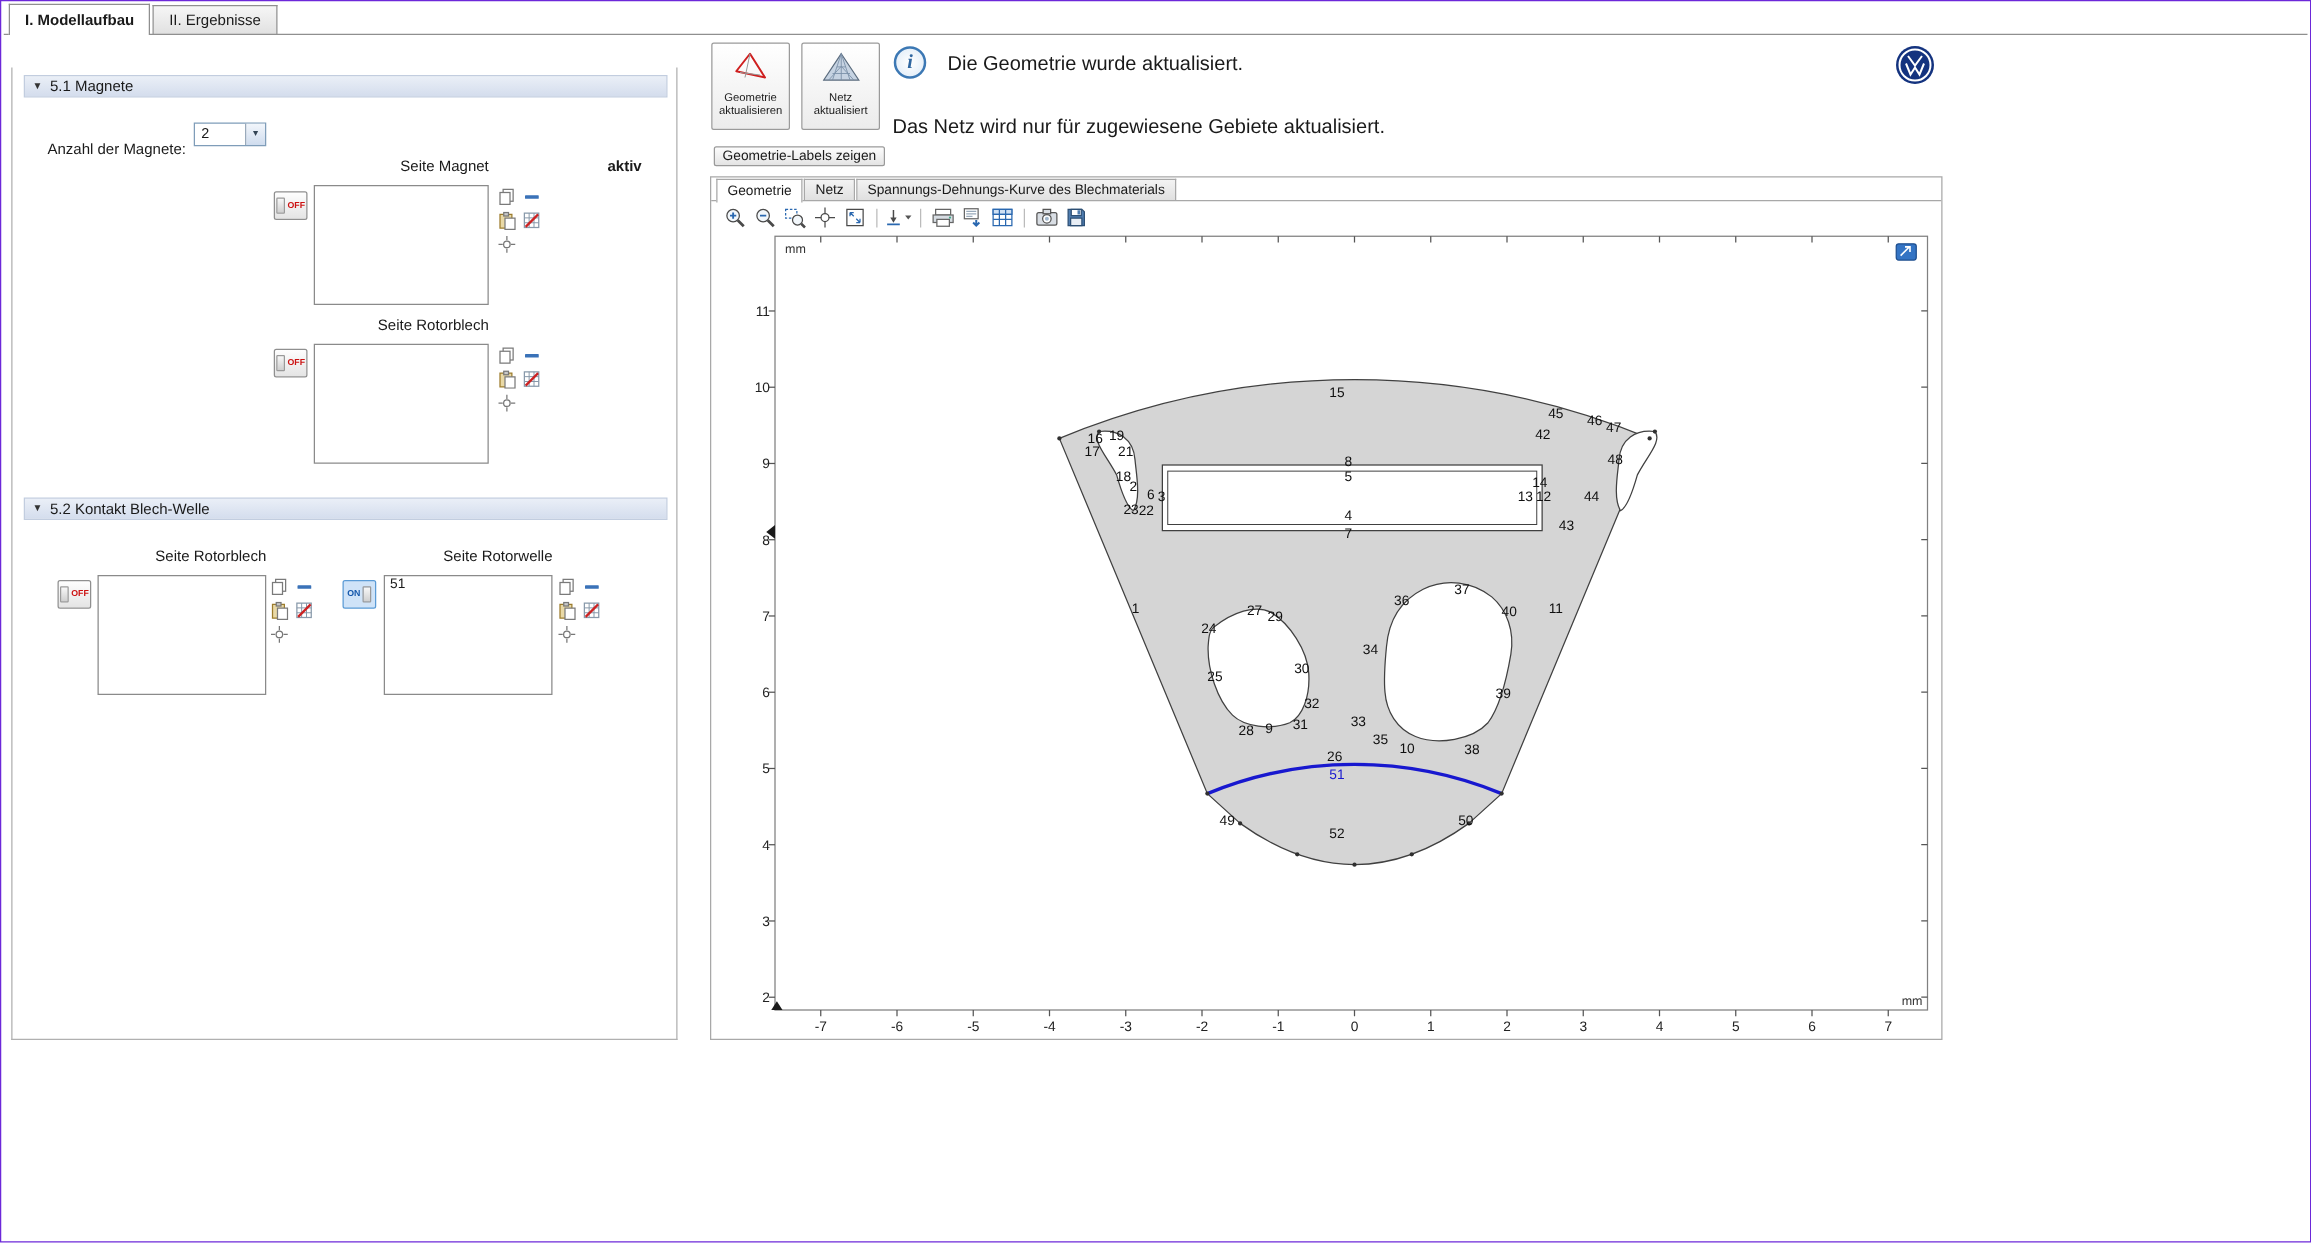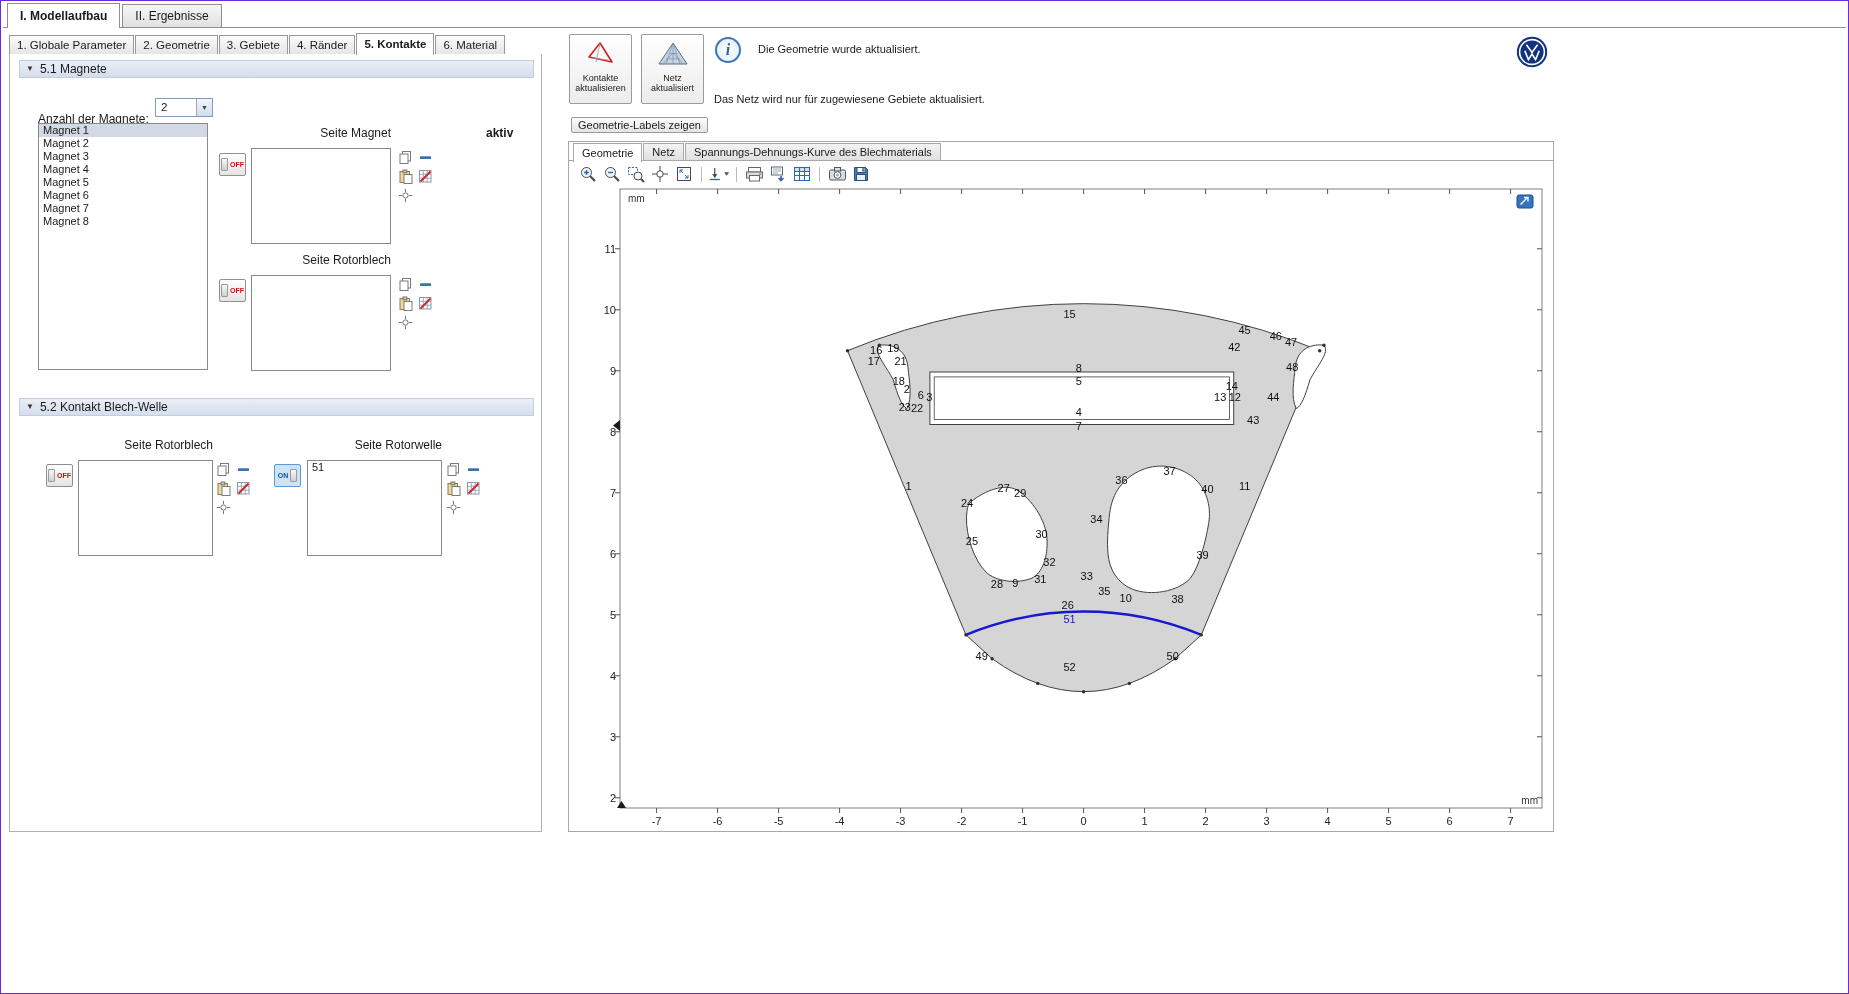--- a/index.html
+++ b/index.html
@@ -40,21 +40,21 @@
   .sicon{width:16px;height:16px;display:flex;align-items:center;justify-content:center}
 
   .combo{position:absolute;border:1px solid #7f9db9;background:#fff;display:flex;align-items:stretch;font-size:11.5px}
   .combo .cval{flex:1;padding-left:5px;line-height:17px}
   .combo .carr{width:16px;background:linear-gradient(#f2f6fb,#cfdcee);border-left:1px solid #9aaabb;display:flex;align-items:center;justify-content:center;font-size:7px;color:#334455}
 
   .bigbtn{position:absolute;width:63px;height:70px;border:1px solid #9a9a9a;border-radius:2px;background:linear-gradient(#ffffff,#ececec);display:flex;flex-direction:column;align-items:center;padding-top:6px;gap:4px}
   .bigbtn .blabel{font-size:9px;text-align:center;line-height:1.15}
   .smallbtn{position:absolute;border:1px solid #9a9a9a;border-radius:2px;background:linear-gradient(#fdfdfd,#e4e4e4);font-size:11px;display:flex;align-items:center;justify-content:center}
   .infoicon{position:absolute;width:26px;height:26px;border:2px solid #3c78b4;border-radius:50%;background:radial-gradient(#ffffff,#ddeaf7);color:#2f66a0;font-family:"Liberation Serif",serif;font-style:italic;font-weight:700;font-size:16px;display:flex;align-items:center;justify-content:center}
-  .msg{position:absolute;font-size:11px}
+  .msg{position:absolute;font-size:16px}
 
   #gbox{position:absolute;left:567px;top:140px;width:986px;height:691px;border:1px solid #a8a8a8;background:#fff}
   .vtabs{position:absolute;left:4px;top:1px;height:32px;display:flex;align-items:flex-start;white-space:nowrap}
   .vtab{height:17px;line-height:16px;padding:0 8px;margin-right:1px;border:1px solid #a8a8a8;border-bottom:none;background:linear-gradient(#f3f3f3,#e0e0e0);font-size:11px}
   .vtab.active{background:#fff;height:19px;line-height:18px;position:relative;z-index:2}
   .vtabline{position:absolute;left:0;top:18px;width:100%;height:1px;background:#a8a8a8}
   .gtoolbar{position:absolute;left:8px;top:22px;height:20px;display:flex;align-items:center;gap:2px}
   .tbtn{width:22px;height:20px;display:flex;align-items:center;justify-content:center}
   .tsep{width:1px;height:15px;background:#bbb;margin:0 4px}
 
@@ -68,52 +68,34 @@
 <body>
 
 <div id="app">
 
   <div class="wtabs abs" style="left:6px;top:2px;height:25px">
       <div class="wtab active">I. Modellaufbau</div>
       <div class="wtab">II. Ergebnisse</div>
     </div>
   <div class="hline abs" style="left:2px;right:2px;top:26px"></div>
 
-  <div class="ltabs abs" style="left:8px;top:32px;height:22px">
-      <div class="ltab">1. Globale Parameter</div>
-      <div class="ltab">2. Geometrie</div>
-      <div class="ltab">3. Gebiete</div>
-      <div class="ltab">4. Ränder</div>
-      <div class="ltab active">5. Kontakte</div>
-      <div class="ltab">6. Material</div>
-    </div>
 
   <div id="left-box">
 
     <div class="sechdr" style="left:9px;top:6px;width:515px">
       <span class="tri">▼</span>
       <span>5.1 Magnete</span>
     </div>
 
     <div class="abs" style="left:28px;top:58px">Anzahl der Magnete:</div>
     <div class="combo" style="left:145px;top:44px;width:58px;height:19px">
       <span class="cval">2</span>
       <span class="carr">▼</span>
     </div>
 
-    <div class="listbox" style="left:28px;top:69px;width:170px;height:247px">
-        <div class="litem sel">Magnet 1</div>
-        <div class="litem">Magnet 2</div>
-        <div class="litem">Magnet 3</div>
-        <div class="litem">Magnet 4</div>
-        <div class="litem">Magnet 5</div>
-        <div class="litem">Magnet 6</div>
-        <div class="litem">Magnet 7</div>
-        <div class="litem">Magnet 8</div>
-      </div>
 
     <div class="grouplabel" style="left:241px;top:72px;width:140px">Seite Magnet</div>
     <div class="abs boldlbl" style="left:476px;top:72px;width:48px;text-align:left">aktiv</div>
 
     <div class="toggle" style="left:209px;top:99px">
       <span class="knob"></span>
       <span class="tstate">OFF</span>
     </div>
     <div class="listbox" style="left:241px;top:94px;width:140px;height:96px"></div>
     <div class="iconstack" style="left:387px;top:95px">
@@ -290,21 +272,21 @@
       </div>
   </div>
 
   <div class="bigbtn" style="left:568px;top:33px">
     <span>
       <svg width="30" height="25" viewBox="0 0 30 25">
           <path d="M14 2 L26 21 L3 16 Z" fill="none" stroke="#cf2020" stroke-width="1.6" stroke-linejoin="round"></path>
           <path d="M14 2 L10 21 M6 17 L22 19" stroke="#999" stroke-width="0.8" fill="none"></path>
         </svg>
     </span>
-    <span class="blabel">Kontakte aktualisieren</span>
+    <span class="blabel">Geometrie aktualisieren</span>
   </div>
   <div class="bigbtn" style="left:640px;top:33px">
     <span>
       <svg width="30" height="25" viewBox="0 0 30 25">
           <path d="M15 2 L29 23 L1 23 Z" fill="#c6d3e2" stroke="#5a6b7d"></path>
           <path d="M15 2 L8 23 M15 2 L15 23 M15 2 L22 23 M11.5 12.5 L18.5 12.5 M8 17.8 L22 17.8 M5 23 L15 12 M25 23 L15 12" stroke="#7a90a8" stroke-width="0.7" fill="none"></path>
         </svg>
     </span>
     <span class="blabel">Netz aktualisiert</span>
   </div>

